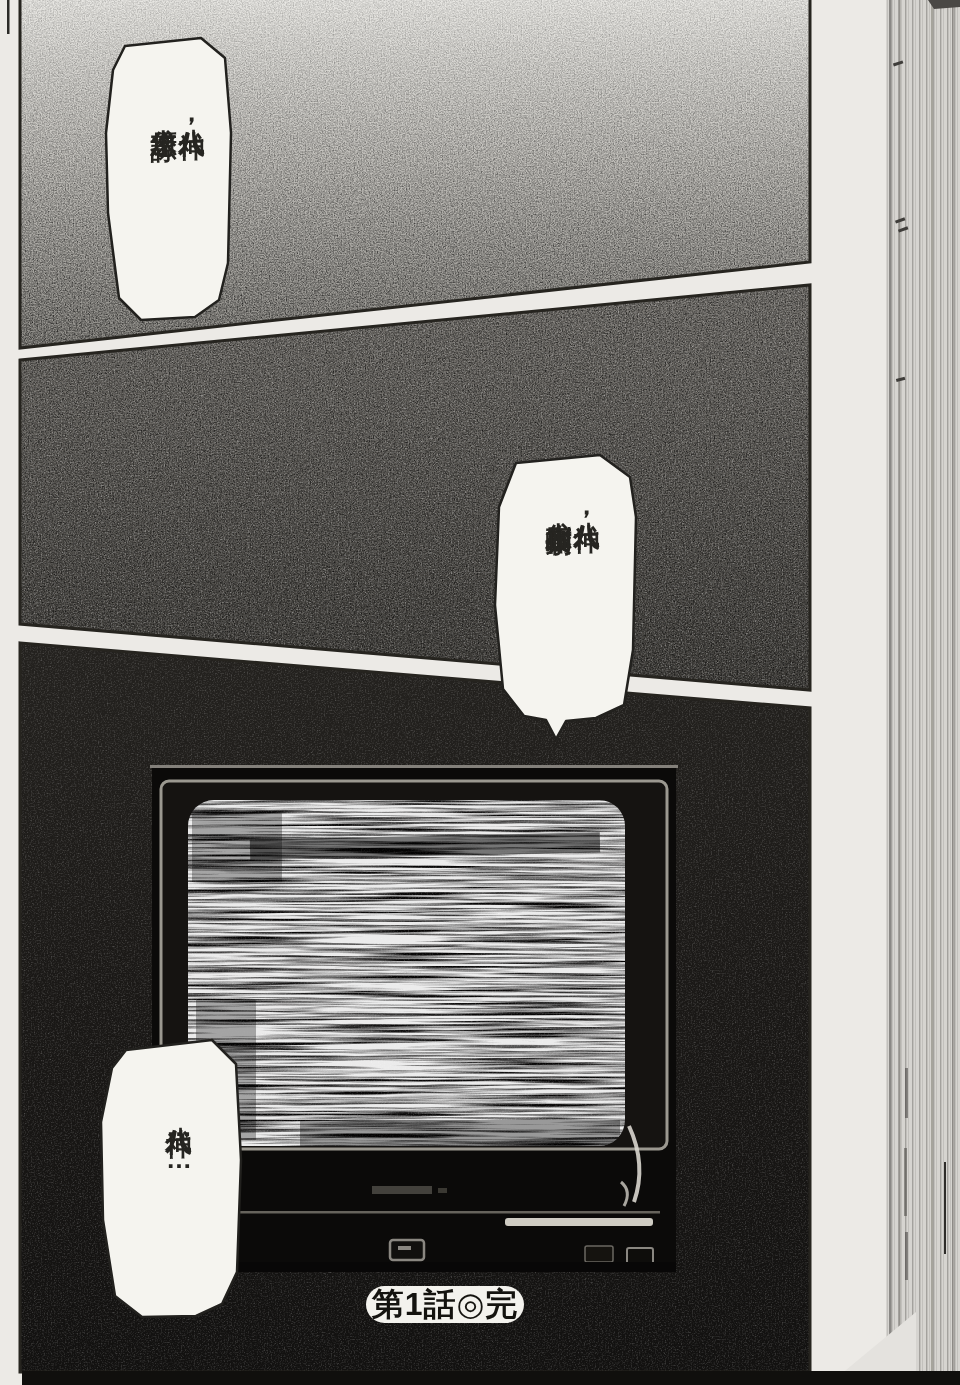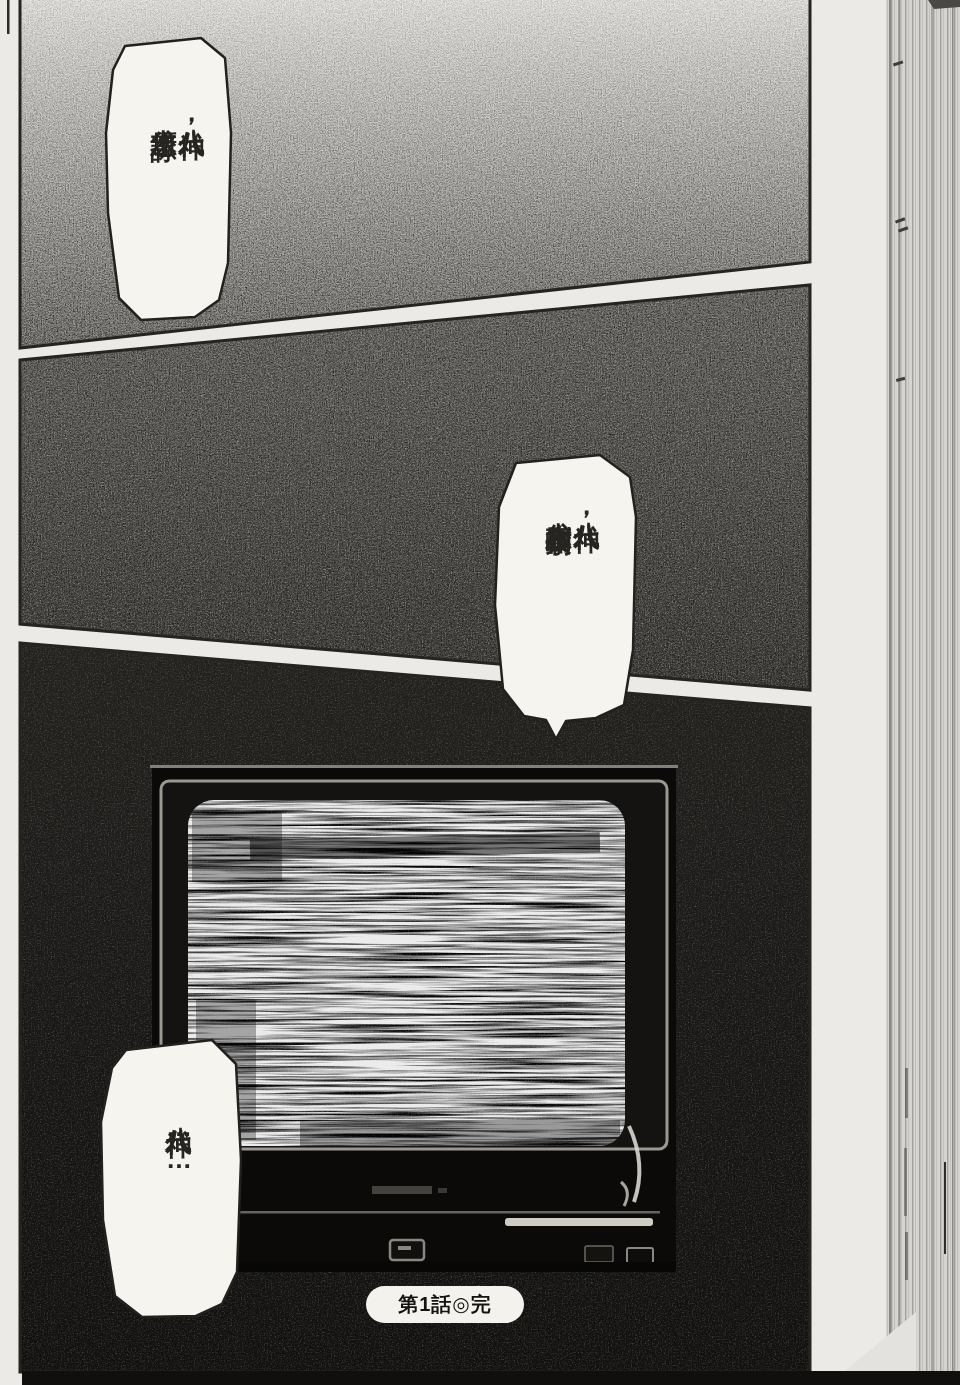--- a/index.html
+++ b/index.html
@@ -21,21 +21,21 @@
   .b1{left:105px;top:38px;width:128px;height:282px;}
   .b1 .vtext{top:70px;right:28px;}
   .b2{left:494px;top:455px;width:146px;height:288px;}
   .b2 .vtext{top:46px;right:40px;}
   .b3{left:100px;top:1040px;width:142px;height:278px;}
   .b3 .vtext{top:66px;right:50px;}
   .caption{
     position:absolute;left:366px;top:1286px;width:158px;height:37px;
     background:#f3f2ed;border-radius:19px;
     display:flex;align-items:center;justify-content:center;
-    font-size:20px;font-weight:700;color:#14130f;letter-spacing:1px;
+    font-size:32px;font-weight:700;color:#14130f;letter-spacing:1px;
   }
 </style>
 </head>
 <body>
 
 <svg class="art" width="960" height="1385" viewBox="0 0 960 1385">
   <defs>
     <linearGradient id="g1" x1="0" y1="0" x2="0" y2="1">
       <stop offset="0" stop-color="#e8e7e3"></stop>
       <stop offset="0.45" stop-color="#c3c1bc"></stop>

